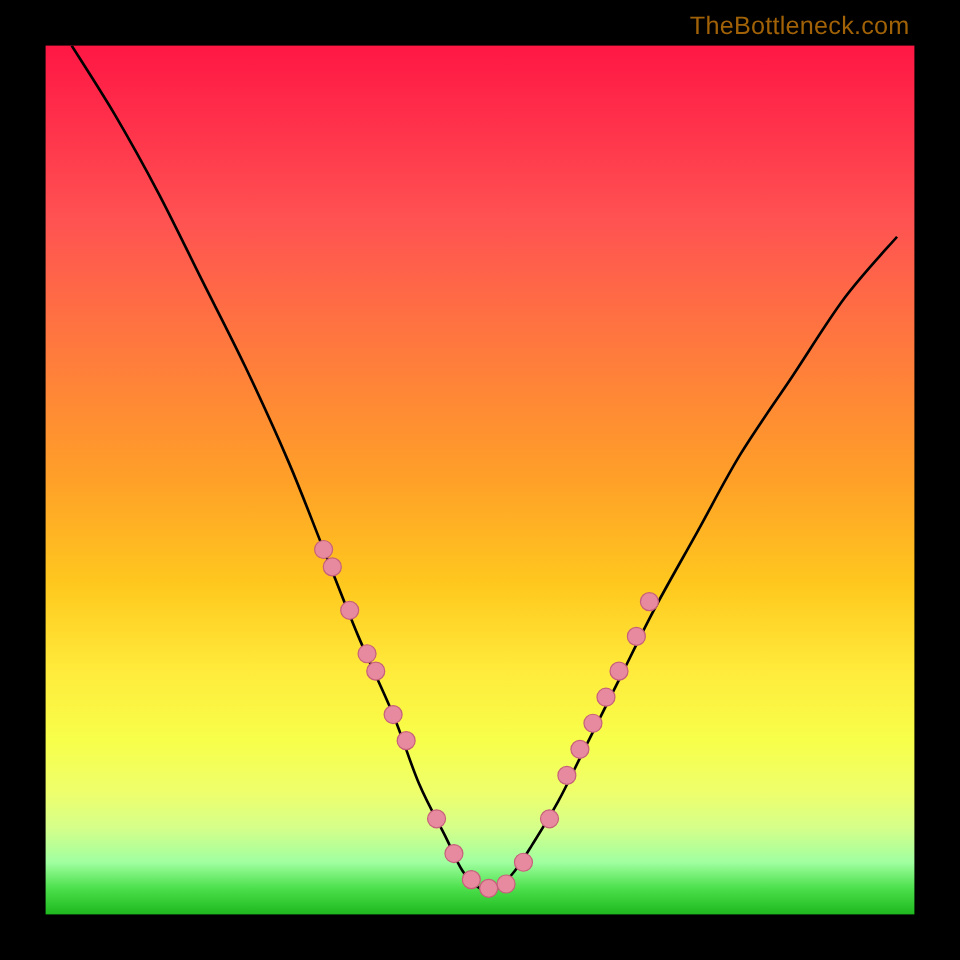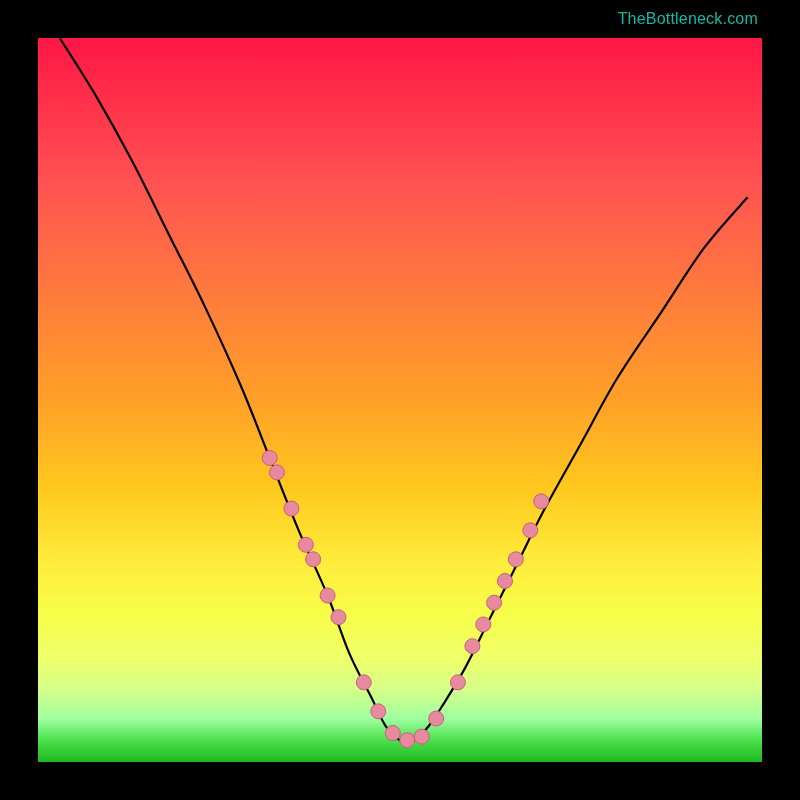--- a/index.html
+++ b/index.html
@@ -29,22 +29,22 @@
       #eeff6c 86%,
       #d5ff8a 90%,
       #a0ffa0 94%,
       #4ce04c 97%,
       #1eb81e 100%);
   }
   .watermark {
     position: absolute;
     top: 10px;
     right: 42px;
-    color: #14b8a6;
-    font-size: 16px;
+    color: #a16207;
+    font-size: 21px;
     font-weight: 500;
     z-index: 10;
     letter-spacing: 0.2px;
   }
   svg.curve {
     position: absolute;
     left: 0; top: 0;
     width: 100%; height: 100%;
     z-index: 2;
   }

